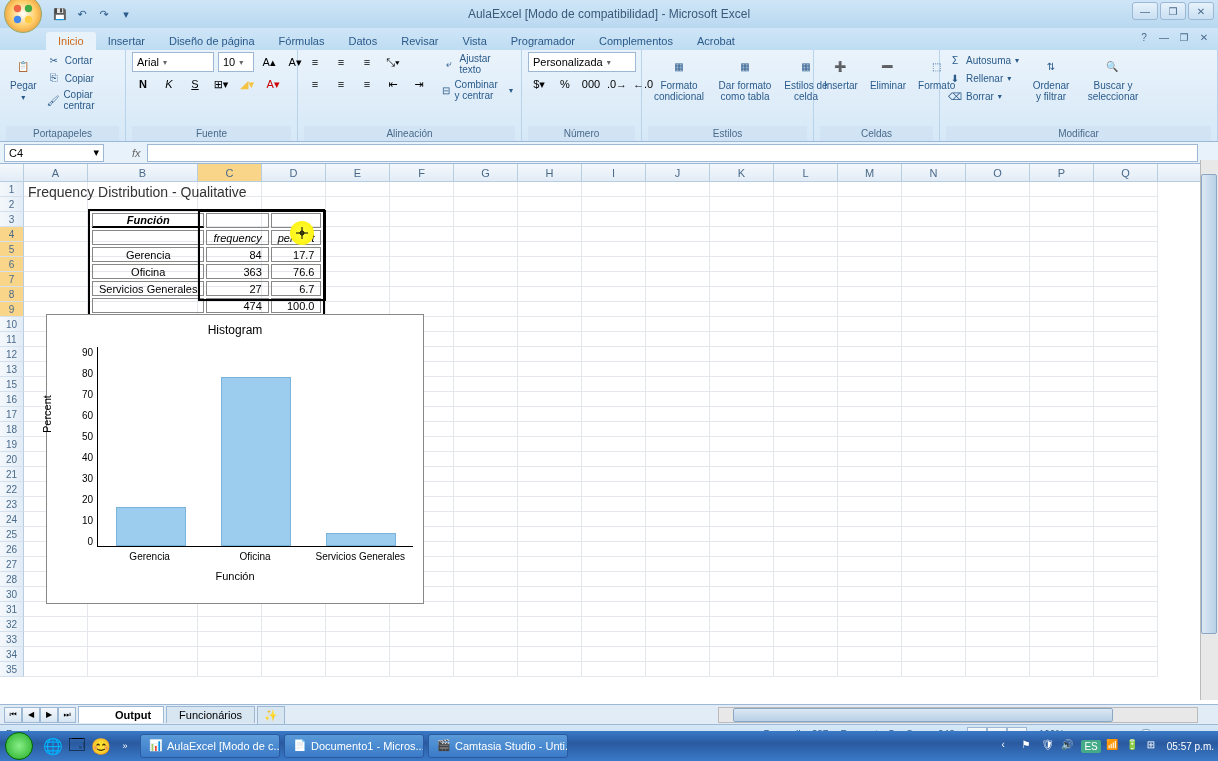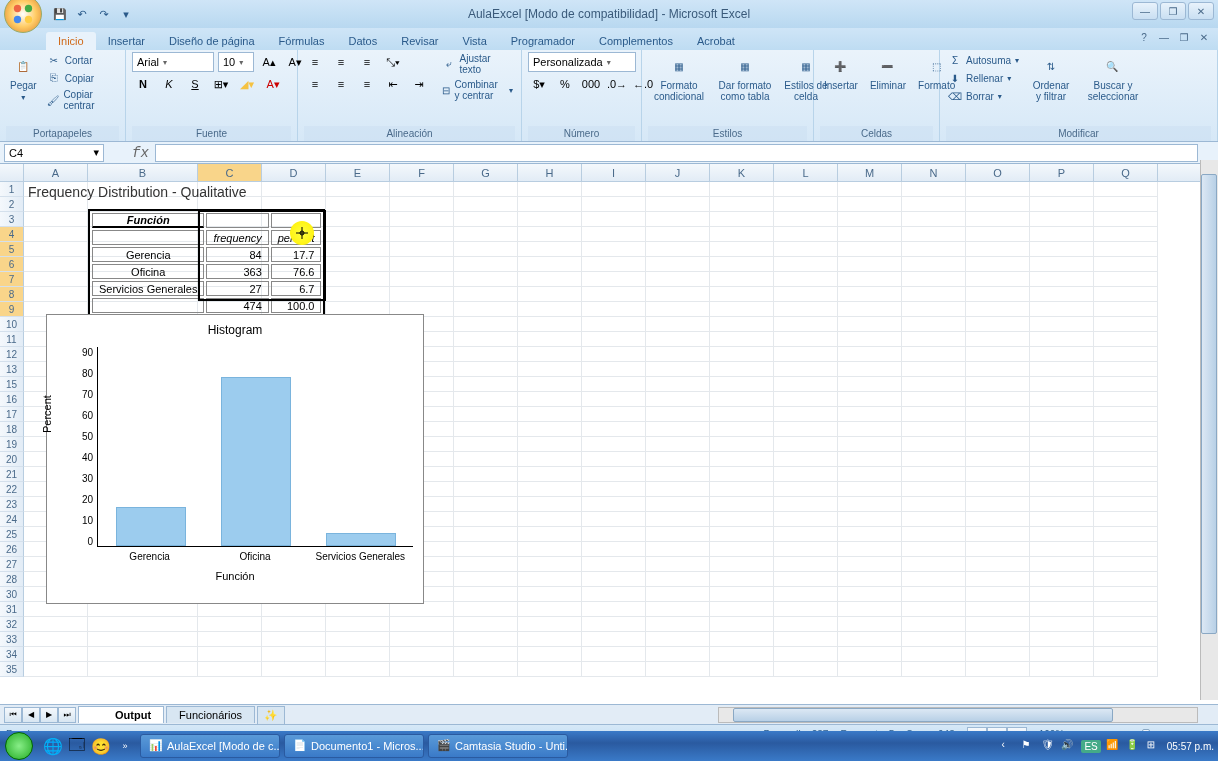--- a/index.html
+++ b/index.html
@@ -35,21 +35,21 @@
 .combo { height: 20px; border: 1px solid #9cb8d4; background: #fff; font-size: 11px; padding: 0 4px; display:flex; align-items:center; gap:4px; }
 .combo .dd { font-size: 8px; color: #666; }
 .tb { width: 22px; height: 20px; border: 1px solid transparent; display:flex; align-items:center; justify-content:center; font-size: 11px; }
 .vstack { display:flex; flex-direction:column; gap:2px; }
 .hstack { display:flex; gap:4px; align-items:center; }
 
 
 .namebox-row { height: 22px; background: #e8f2fb; border-bottom: 1px solid #9cb8d4; display: flex; align-items: center; gap: 8px; }
 .namebox { width: 100px; height: 18px; border: 1px solid #9cb8d4; background: #fff; margin-left: 4px; font-size: 11px; padding: 0 4px; display:flex; align-items:center; justify-content:space-between; }
 .fx-area { display: flex; align-items: center; margin-left: 20px; gap: 6px; flex:1; }
-.fx-label { font-style: italic; font-size: 14px; color: #666; font-family: Liberation Mono, monospace; }
+.fx-label { font-style: italic; font-size: 11px; color: #666; }
 .fx-input { flex: 1; height: 18px; border: 1px solid #9cb8d4; background: #fff; margin-right: 20px; }
 
 
 .grid-wrap { position: relative; height: 540px; overflow: hidden; background: #fff; }
 .col-headers { display: flex; height: 18px; background: linear-gradient(#f4f8fc,#e2ecf6); border-bottom: 1px solid #b8cde0; position: sticky; top:0; }
 .corner { width: 24px; border-right: 1px solid #b8cde0; background: linear-gradient(#f4f8fc,#e2ecf6); }
 .ch { width: 64px; border-right: 1px solid #b8cde0; text-align: center; font-size: 11px; color: #4a6a8a; line-height: 18px; }
 .ch.sel { background: #f9d58a; }
 .ch.wide { width: 110px; }
 .rows { position: relative; }

